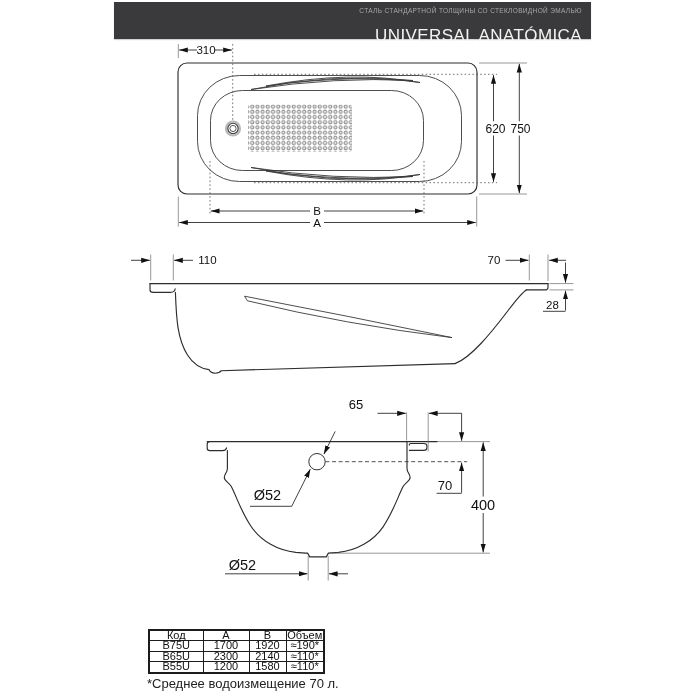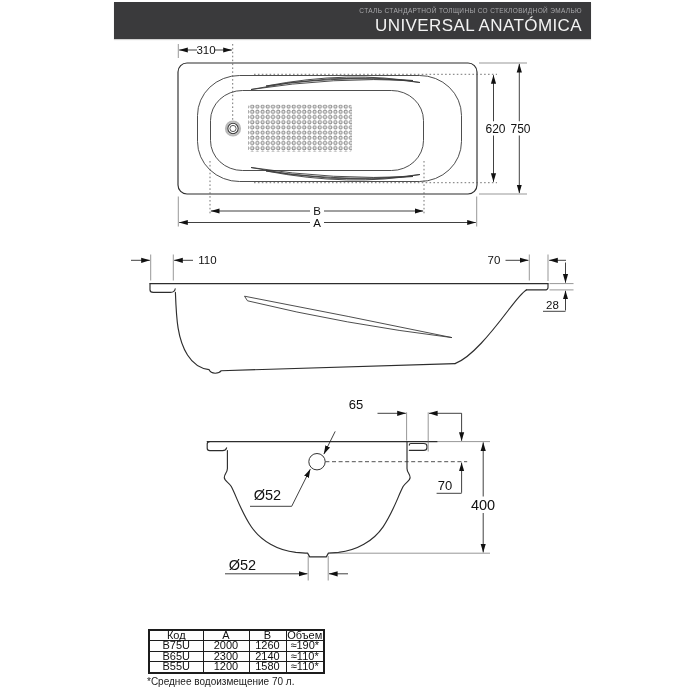--- a/index.html
+++ b/index.html
@@ -4,36 +4,36 @@
 <style>
   html,body{margin:0;padding:0;background:#ffffff;}
   .page{position:relative;width:700px;height:700px;background:#fff;overflow:hidden;
         font-family:"Liberation Sans",sans-serif;}
   .header-bar{position:absolute;left:114px;top:2px;width:477px;height:37px;
 rendered        background:#3a3a3c;}
   .header-bar{box-sizing:border-box;padding:5px 9px 0 0;text-align:right;
         box-shadow:0 1px 1px rgba(0,0,0,.18);}
   .header-sub{font-size:6.5px;color:#a8a8ab;letter-spacing:.35px;line-height:8px;}
   .header-title{font-size:17px;color:#f3f3f3;letter-spacing:.4px;line-height:20px;
-        font-weight:400;margin-top:1px;}
+        font-weight:400;margin-top:11px;}
   svg.drawing{position:absolute;left:0;top:0;width:700px;height:700px;}
   svg.drawing .outline{fill:none;stroke:#2d2d2d;stroke-width:1.15;stroke-linecap:round;stroke-linejoin:round;}
   svg.drawing .thin{fill:none;stroke:#3a3a3a;stroke-width:.9;}
   svg.drawing .ext{fill:none;stroke:#6b6b6b;stroke-width:.7;}
   svg.drawing .dim{fill:none;stroke:#1f1f1f;stroke-width:.85;}
   svg.drawing .dotted{fill:none;stroke:#5c5c5c;stroke-width:.85;stroke-dasharray:1.6 2.3;}
   svg.drawing .dashedln{fill:none;stroke:#333;stroke-width:.85;stroke-dasharray:4 2.6;}
   svg.drawing text{fill:#101010;font-family:"Liberation Sans",sans-serif;}
   .t11{font-size:11.5px;} .t12{font-size:12px;} .t13{font-size:13px;} .t14{font-size:14.5px;}
   .spec-table{position:absolute;left:148px;top:629px;border-collapse:collapse;
         table-layout:fixed;font-size:11px;color:#111;border-radius:18px;}
   .spec-table td,.spec-table th{border:1.4px solid #1c1c1c;text-align:center;
         padding:0;height:9.4px;line-height:9.4px;font-weight:400;}
   .spec-table{border:2px solid #1c1c1c;}
-  .footnote{position:absolute;left:147px;top:676px;font-size:10px;color:#222;}
+  .footnote{position:absolute;left:147px;top:676px;font-size:13px;color:#222;}
 </style>
 </head>
 <body>
 
 <div class="page">
 
   <div class="header-bar" style="background:#3a3a3c;">
     <div class="header-sub">СТАЛЬ СТАНДАРТНОЙ ТОЛЩИНЫ СО СТЕКЛОВИДНОЙ ЭМАЛЬЮ</div>
     <div class="header-title">UNIVERSAL ANATÓMICA</div>
   </div>
@@ -194,22 +194,22 @@
       </colgroup>
     <tbody>
         <tr>
       <th>Код</th>
       <th>A</th>
       <th>B</th>
       <th>Объем</th>
     </tr>
     <tr>
       <td>B75U</td>
-      <td>2000</td>
-      <td>1260</td>
+      <td>1700</td>
+      <td>1920</td>
       <td>≈190*</td>
     </tr>
     <tr>
       <td>B65U</td>
       <td>2300</td>
       <td>2140</td>
       <td>≈110*</td>
     </tr>
     <tr>
       <td>B55U</td>

